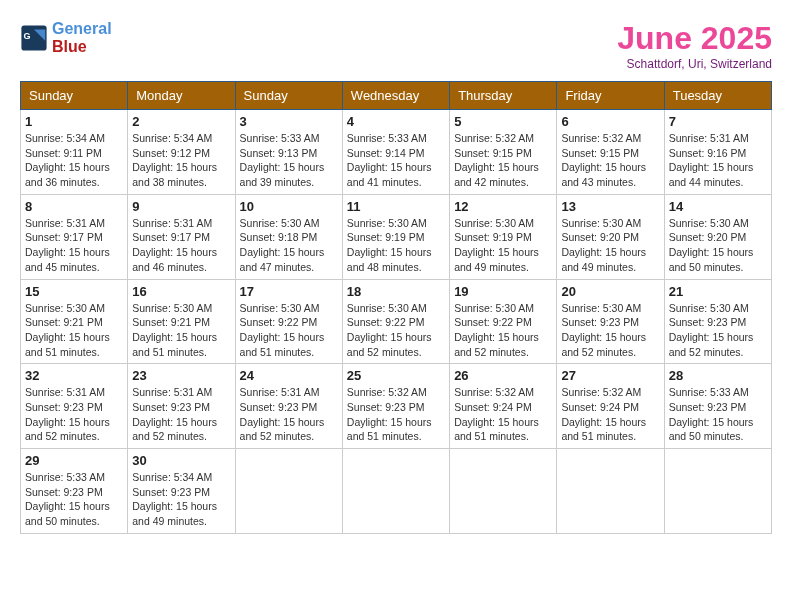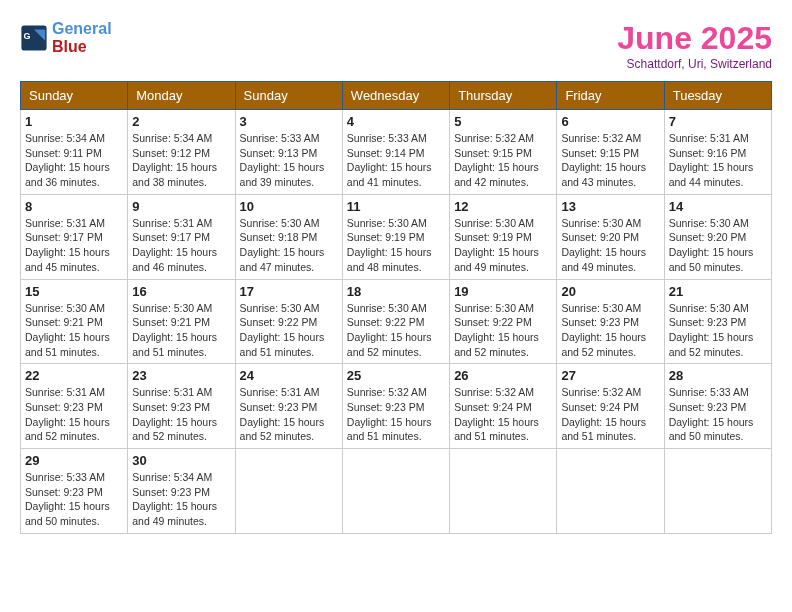--- a/index.html
+++ b/index.html
@@ -285,21 +285,21 @@
         <span class="day-num">21</span>
         <div class="day-info">
           <span>Sunrise: 5:30 AM</span><br>
           <span>Sunset: 9:23 PM</span><br>
           <span>Daylight: 15 hours and 52 minutes.</span>
         </div>
       </td>
       </tr>
       <tr>
         <td>
-        <span class="day-num">22</span>
+        <span class="day-num">32</span>
         <div class="day-info">
           <span>Sunrise: 5:31 AM</span><br>
           <span>Sunset: 9:23 PM</span><br>
           <span>Daylight: 15 hours and 52 minutes.</span>
         </div>
       </td>
         <td>
         <span class="day-num">23</span>
         <div class="day-info">
           <span>Sunrise: 5:31 AM</span><br>

